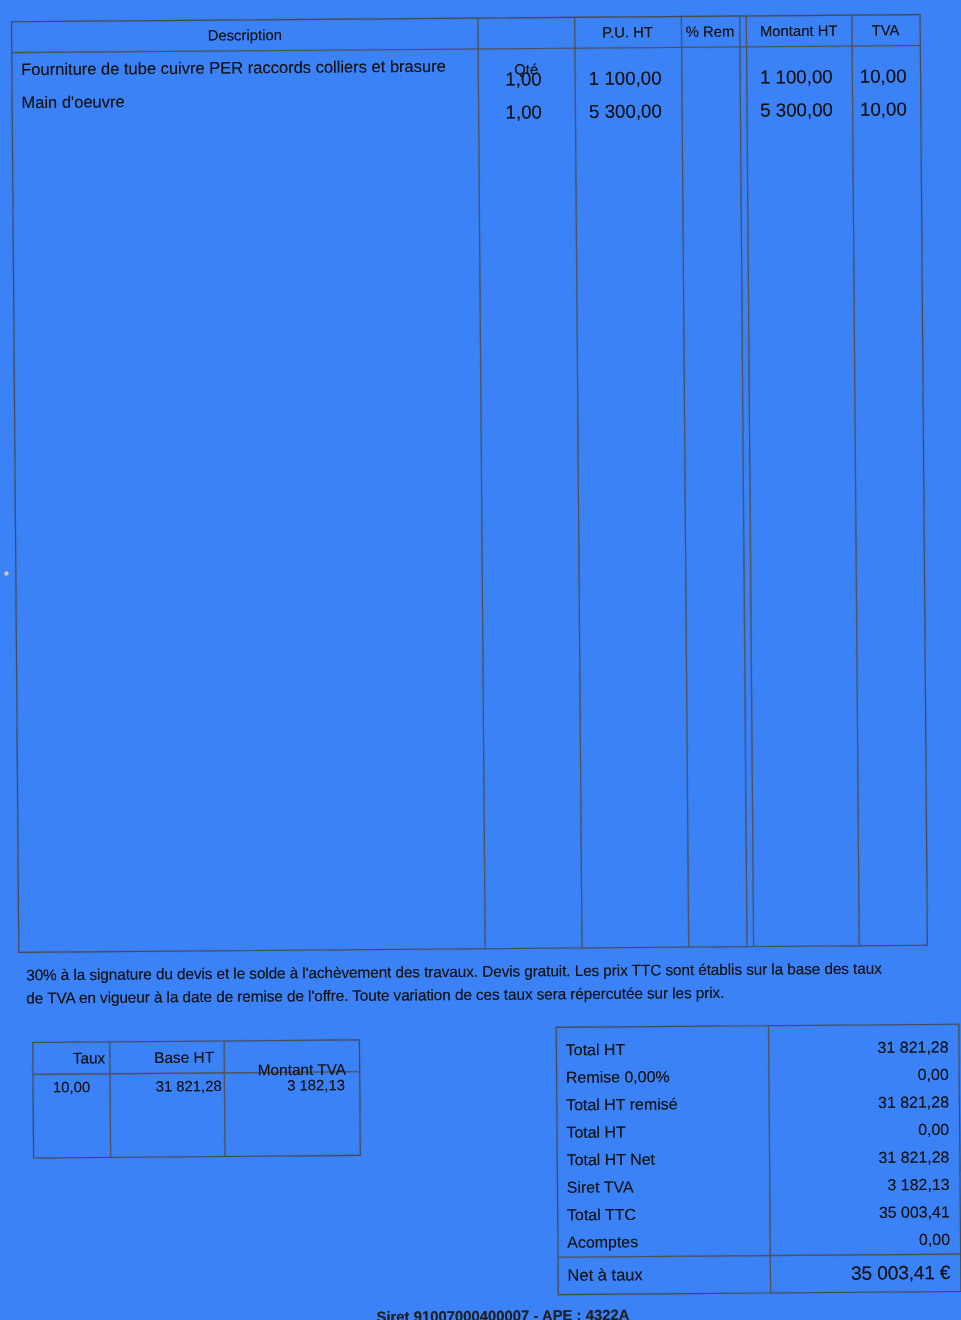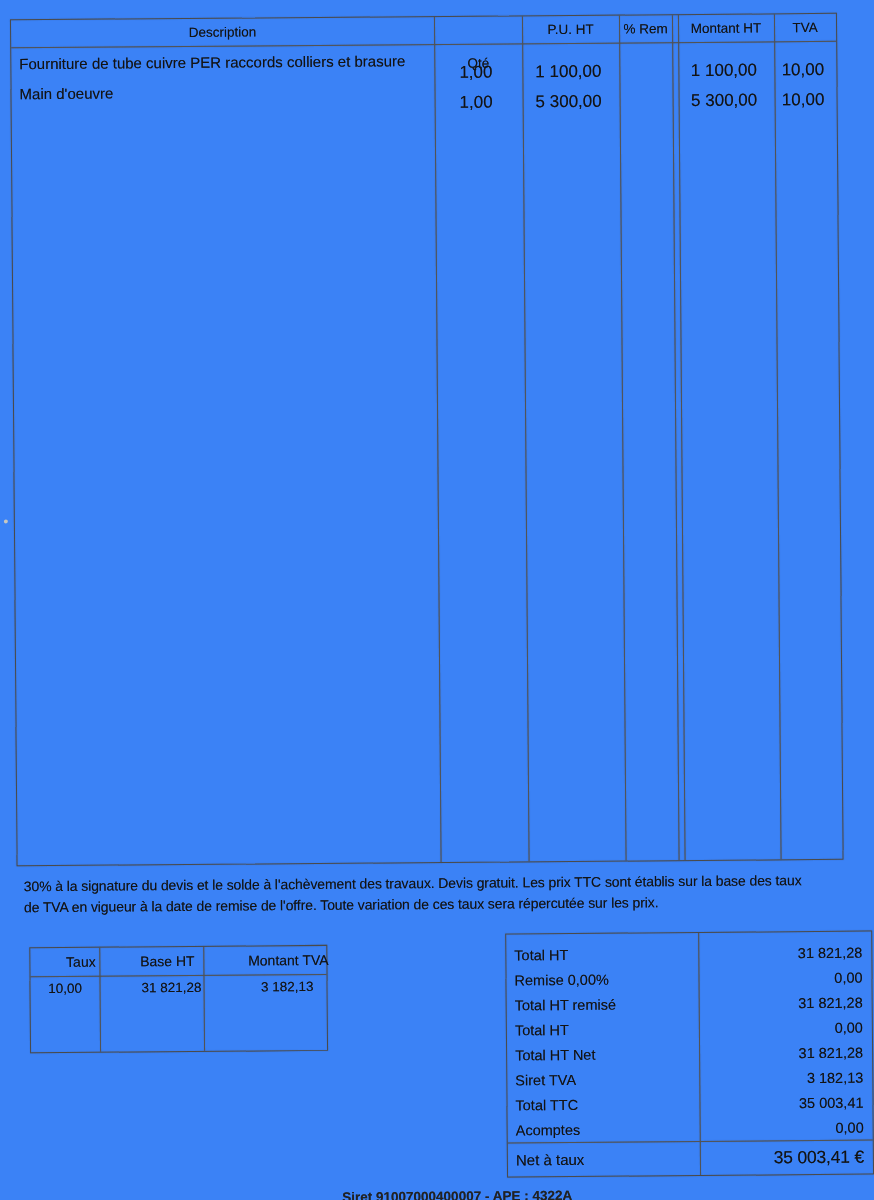--- a/index.html
+++ b/index.html
@@ -29,21 +29,21 @@
   .it-num{position:absolute;top:16px;text-align:center;font-size:17px;}
   .c-qty{left:423px;width:83px;} .c-pu{left:511px;width:92px;} .c-rem{left:608px;width:48px;}
   .c-mont{left:667px;width:91px;} .c-tva{left:763px;width:57px;}
 
   
   .terms{position:absolute;left:22px;top:873px;width:838px;font-size:14px;line-height:20.5px;letter-spacing:-0.1px;}
 
   
   .vat-table{left:27px;top:944px;width:296px;height:104px;}
   .vat-table .hdr{position:absolute;top:0;height:28px;line-height:28px;text-align:center;font-size:14px;padding-left:16px;}
-  .vh-rate{left:0;width:69px;} .vh-base{left:69px;width:104px;} .vh-amt{left:188px;width:108px;}
+  .vh-rate{left:0;width:69px;} .vh-base{left:69px;width:104px;} .vh-amt{left:174px;width:108px;margin-top:12px;}
   .vat-row{position:absolute;left:0;right:0;top:33px;height:20px;font-size:13.5px;}
   .v-rate{position:absolute;left:0;width:69px;text-align:center;}
   .v-base{position:absolute;left:69px;width:102px;text-align:right;}
   .v-amt{position:absolute;left:173px;width:110px;text-align:right;}
 
   
   .totals-table{left:503px;top:934px;width:365px;height:242px;}
   .trows{position:absolute;left:0;right:0;top:0;padding-top:8px;}
   .t-row{height:25px;display:flex;align-items:center;justify-content:space-between;padding:0 9px 0 8px;font-size:14.5px;}
   .t-row .val{font-size:14.5px;}

